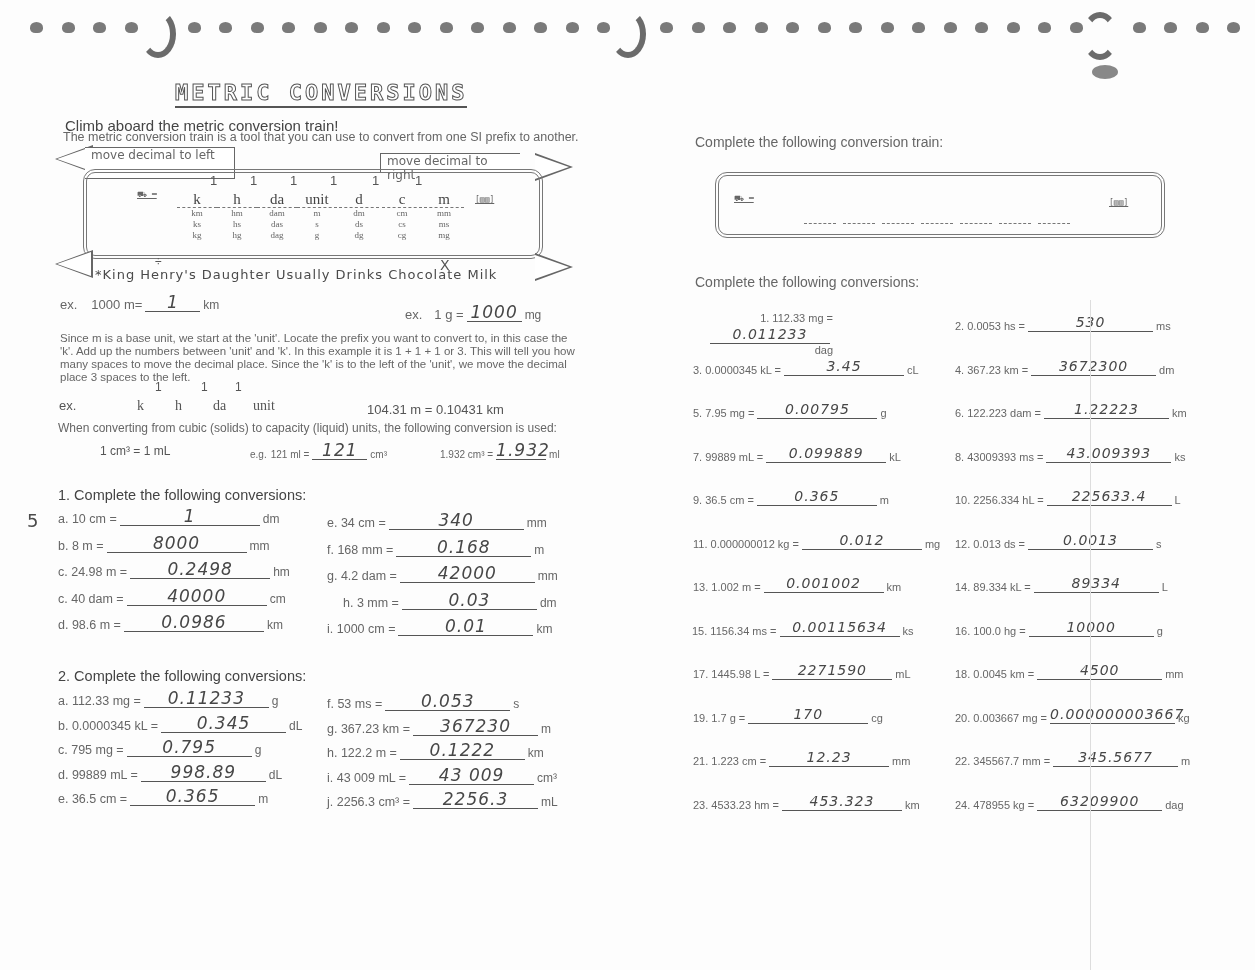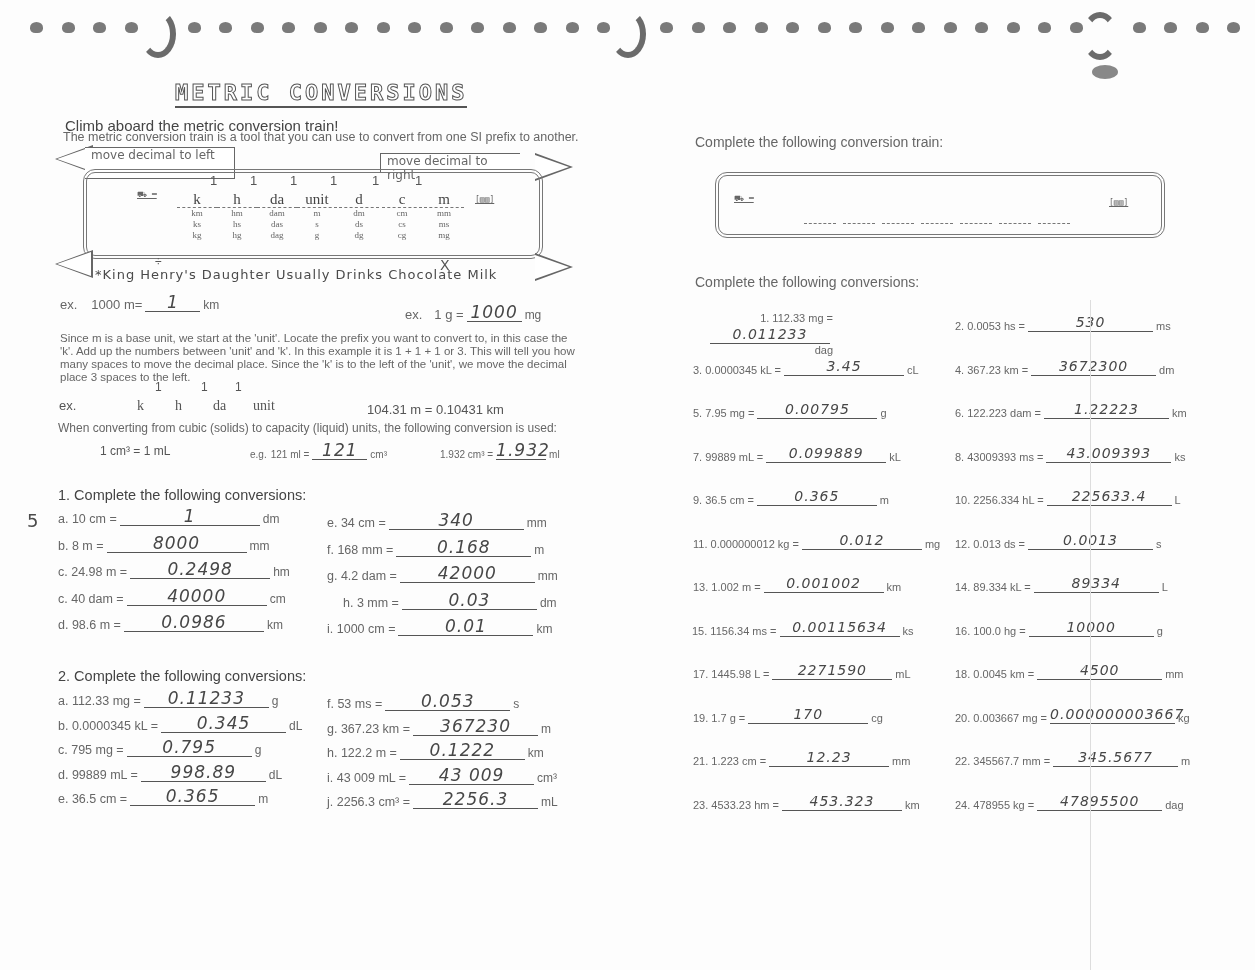--- a/index.html
+++ b/index.html
@@ -452,19 +452,19 @@
         <span class="blank" style="width:125px;"><span class="ans">345.5677</span></span>
         <span class="unit">m</span>
       </div>
       <div class="q rq" style="top:730.5px; left:3px;">
         <span style="display:inline-block; min-width:0px;">23. 4533.23 hm =</span>
         <span class="blank" style="width:120px;"><span class="ans">453.323</span></span>
         <span class="unit">km</span>
       </div>
       <div class="q rq" style="top:730.5px; left:265px;">
         <span style="display:inline-block; min-width:0px;">24. 478955 kg =</span>
-        <span class="blank" style="width:125px;"><span class="ans">47895500</span></span>
+        <span class="blank" style="width:125px;"><span class="ans">63209900</span></span>
         <span class="unit">dag</span>
       </div>
     </div>
 </div>
 
 <div class="fold"></div>
 
 </body></html>

